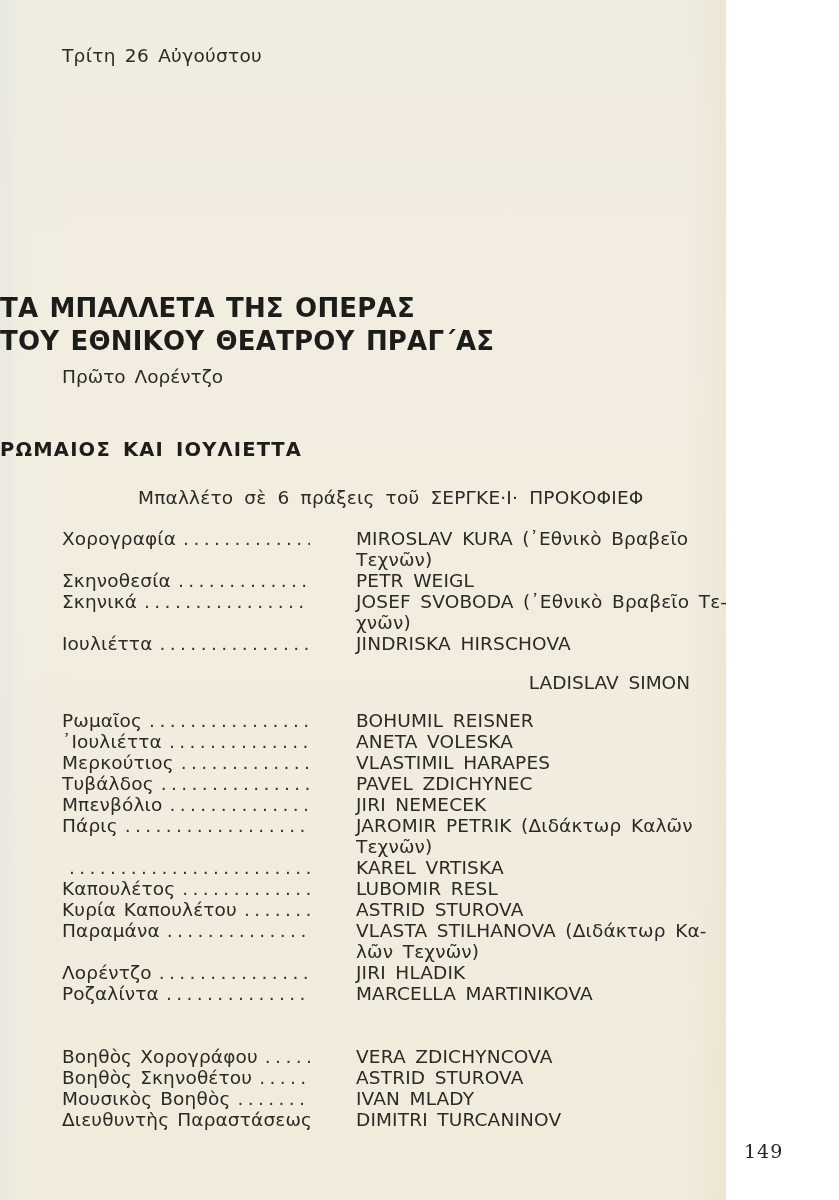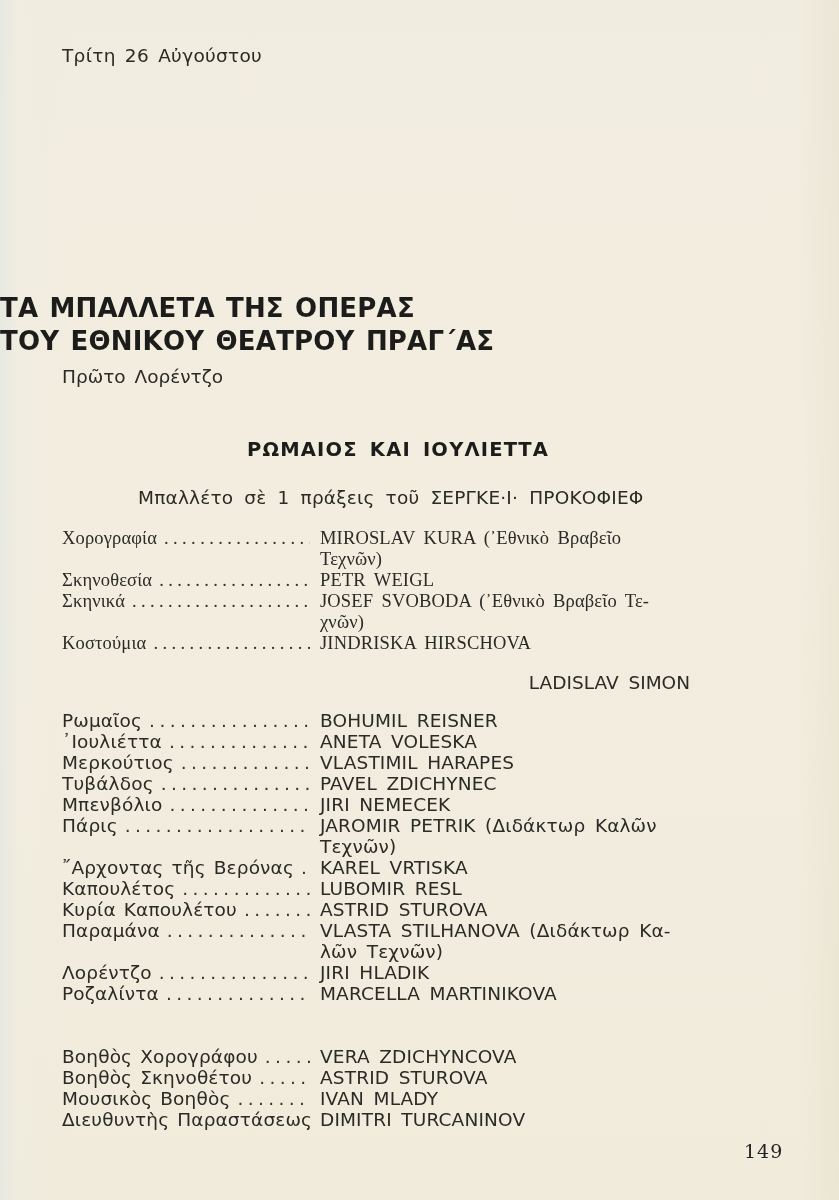--- a/index.html
+++ b/index.html
@@ -8,21 +8,21 @@
   }
   body {
     width: 839px;
     height: 1200px;
     overflow: hidden;
     font-family: "DejaVu Sans", "Liberation Sans", sans-serif;
     color: #2a2a26;
   }
   .page {
     position: relative;
-    width: 839px;
+    width: 726px;
     height: 1200px;
     background:
       linear-gradient(90deg, rgba(224,230,228,0.55) 0px, rgba(238,237,228,0.25) 18px, rgba(0,0,0,0) 70px),
       linear-gradient(270deg, rgba(190,180,140,0.10) 0px, rgba(0,0,0,0) 40px),
       linear-gradient(180deg, #f0ecdf 0%, #f2eddf 40%, #f0ebdb 100%);
   }
   .date {
     position: absolute;
     left: 62px;
     top: 45px;
@@ -48,45 +48,43 @@
     left: 62px;
     top: 366px;
     font-size: 18.5px;
     word-spacing: 3px;
   }
   .piece-title {
     position: absolute;
     left: 0;
     top: 438px;
     width: 706px;
-    text-align: center;
     font-weight: 700;
     font-size: 19.5px;
     letter-spacing: 1.2px;
     word-spacing: 4px;
     color: #1c1c1a;
-    padding-left: 45px;
   }
   .byline {
     position: absolute;
     left: 138px;
     top: 487px;
     font-size: 18.5px;
     word-spacing: 5px;
     letter-spacing: 0.2px;
   }
   .roster {
     position: absolute;
     left: 62px;
     width: 724px;
     font-size: 18.5px;
     line-height: 21px;
     letter-spacing: 0.15px;
   }
-  .roster.credits { top: 528px; font-family: Liberation Serif, serif; }
+  .roster.credits { top: 528px; }
   .roster.cast    { top: 710px; }
   .roster.staff   { top: 1046px; }
   .row { display: flex; align-items: baseline; }
   .cell-label {
     flex: 0 0 258px;
     width: 258px;
     display: flex;
     align-items: baseline;
     overflow: hidden;
   }
@@ -99,20 +97,21 @@
     color: #34342f;
   }
   .dots::after {
     content: "..........................................";
     letter-spacing: 4.4px;
   }
   .value {
     flex: 1 1 auto;
     white-space: pre-line;
     word-spacing: 3.5px;
+    margin-left: 36px;
   }
   .orchestra {
     position: absolute;
     left: 62px;
     top: 670px;
     width: 628px;
     font-size: 18.5px;
     line-height: 25px;
   }
   .orchestra .note { word-spacing: 6.5px; letter-spacing: 0.15px; }
@@ -136,21 +135,21 @@
 
   <div class="title-block">
     <div>ΤΑ ΜΠΑΛΛΕΤΑ ΤΗΣ ΟΠΕΡΑΣ</div>
     <div>ΤΟΥ ΕΘΝΙΚΟΥ ΘΕΑΤΡΟΥ ΠΡΑΓ΄ΑΣ</div>
   </div>
 
   <div class="program-label">Πρῶτο Λορέντζο</div>
 
   <div class="piece-title">ΡΩΜΑΙΟΣ ΚΑΙ ΙΟΥΛΙΕΤΤΑ</div>
 
-  <div class="byline">Μπαλλέτο σὲ 1 πράξεις τοῦ ΣΕΡΓΚΕ·Ι· ΠΡΟΚΟΦΙΕΦ</div>
+  <div class="byline">Μπαλλέτο σὲ 6 πράξεις τοῦ ΣΕΡΓΚΕ·Ι· ΠΡΟΚΟΦΙΕΦ</div>
 
   <div class="roster credits">
 
       <div class="row">
         <span class="cell-label">
           <span class="role">Χορογραφία</span>
           <span class="dots"></span>
         </span>
         <span class="value">MIROSLAV KURA (᾿Εθνικὸ Βραβεῖο
 Τεχνῶν)</span>
@@ -168,21 +167,21 @@
         <span class="cell-label">
           <span class="role">Σκηνικά</span>
           <span class="dots"></span>
         </span>
         <span class="value">JOSEF SVOBODA (᾿Εθνικὸ Βραβεῖο Τε-
 χνῶν)</span>
       </div>
 
       <div class="row">
         <span class="cell-label">
-          <span class="role">Κοστούμια</span>
+          <span class="role">Ιουλιέττα</span>
           <span class="dots"></span>
         </span>
         <span class="value">JINDRISKA HIRSCHOVA</span>
       </div>
     </div>
 
   <div class="orchestra">
     <div class="conductor">LADISLAV SIMON</div>
   </div>
 
@@ -232,21 +231,20 @@
         <span class="cell-label">
           <span class="role">Πάρις</span>
           <span class="dots"></span>
         </span>
         <span class="value">JAROMIR PETRIK (Διδάκτωρ Καλῶν
 Τεχνῶν)</span>
       </div>
 
       <div class="row">
         <span class="cell-label">
-          <span class="role">῎Αρχοντας τῆς Βερόνας</span>
           <span class="dots"></span>
         </span>
         <span class="value">KAREL VRTISKA</span>
       </div>
 
       <div class="row">
         <span class="cell-label">
           <span class="role">Καπουλέτος</span>
           <span class="dots"></span>
         </span>

